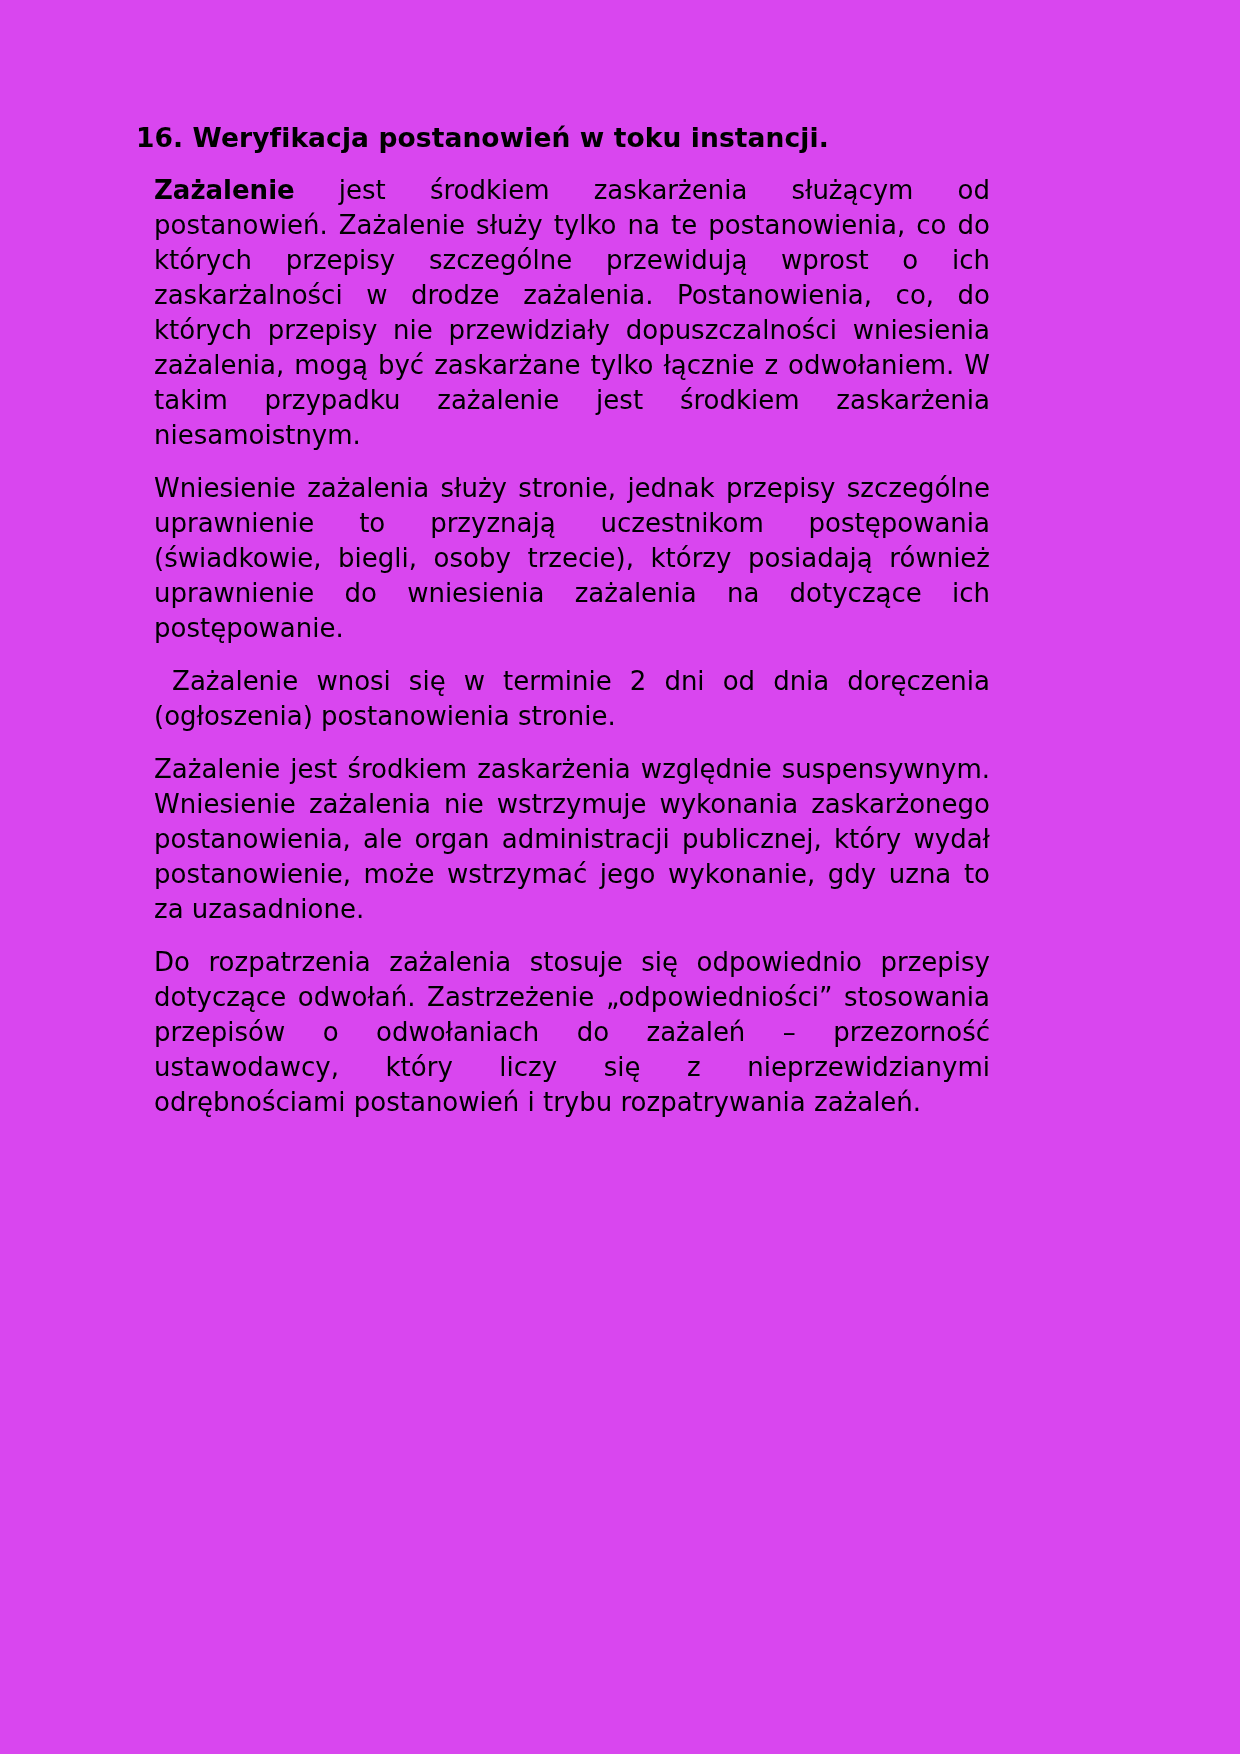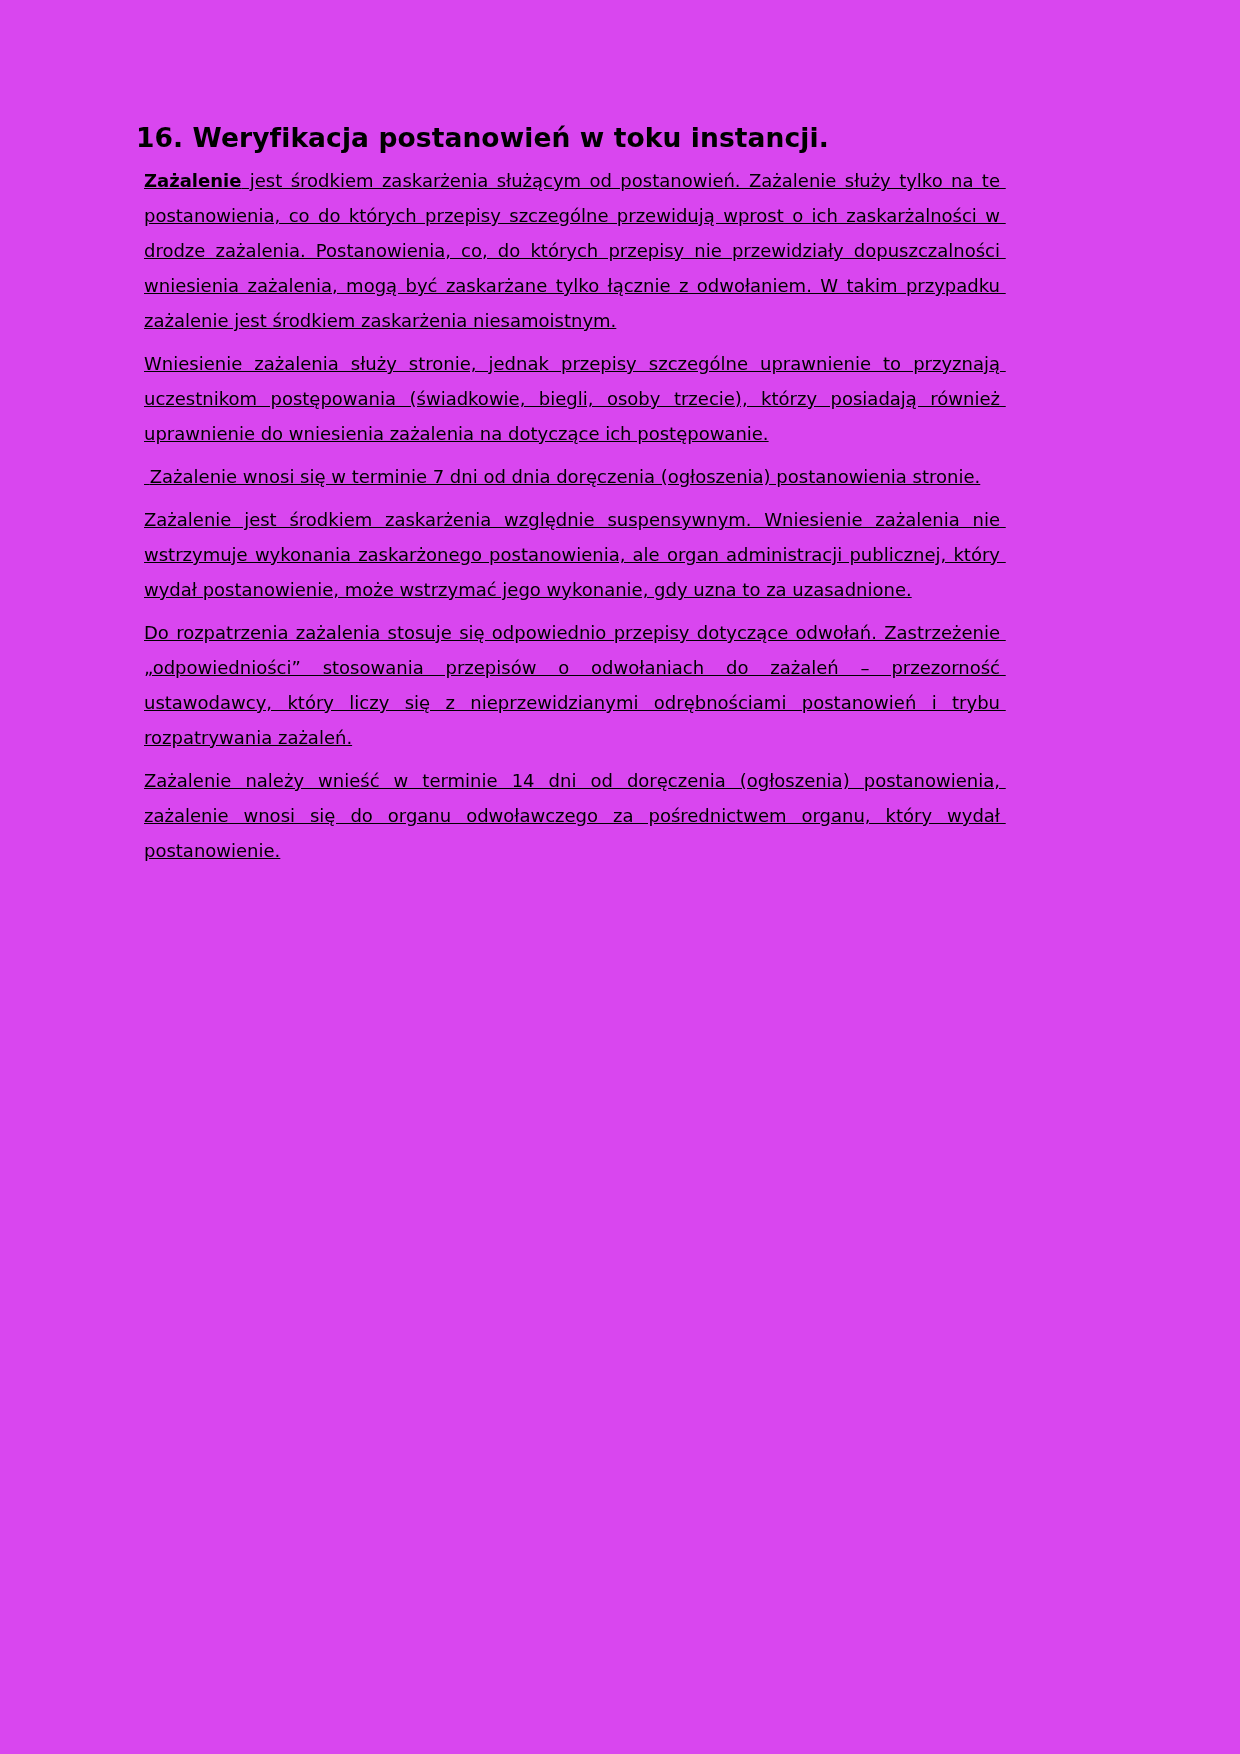--- a/index.html
+++ b/index.html
@@ -34,47 +34,45 @@
     font-size: 26.5px;
     font-weight: bold;
     line-height: 35px;
     margin: 0 0 0 0;
     letter-spacing: 0.1px;
     text-align: left;
     white-space: pre-wrap;
   }
 
   p.para {
-    font-size: 18px;
+    font-size: 26px;
     line-height: 35px;
-    margin: 8px;
+    margin: 18px;
     text-align: justify;
     text-justify: inter-word;
     white-space: pre-wrap;
-    text-decoration: underline;
   }
 
   .lead {
     font-weight: bold;
   }
 </style>
 </head>
 <body>
 
 <div class="page">
   <div class="doc-body">
 
     <h1 class="doc-heading">16. Weryfikacja postanowień w toku instancji.</h1>
 
     <p class="para"><span class="lead">Zażalenie</span><span> jest środkiem zaskarżenia służącym od postanowień. Zażalenie służy tylko na te postanowienia, co do których przepisy szczególne przewidują wprost o ich zaskarżalności w drodze zażalenia. Postanowienia, co, do których przepisy nie przewidziały dopuszczalności wniesienia zażalenia, mogą być zaskarżane tylko łącznie z odwołaniem. W takim przypadku zażalenie jest środkiem zaskarżenia niesamoistnym.</span></p>
 
     <p class="para"><span>Wniesienie zażalenia służy stronie, jednak przepisy szczególne uprawnienie to przyznają uczestnikom postępowania (świadkowie, biegli, osoby trzecie), którzy posiadają również uprawnienie do wniesienia zażalenia na dotyczące ich postępowanie.</span></p>
 
-    <p class="para"><span> Zażalenie wnosi się w terminie 7 dni od dnia doręczenia (ogłoszenia) postanowienia stronie.</span></p>
+    <p class="para"><span> Zażalenie wnosi się w terminie 2 dni od dnia doręczenia (ogłoszenia) postanowienia stronie.</span></p>
 
     <p class="para"><span>Zażalenie jest środkiem zaskarżenia względnie suspensywnym. Wniesienie zażalenia nie wstrzymuje wykonania zaskarżonego postanowienia, ale organ administracji publicznej, który wydał postanowienie, może wstrzymać jego wykonanie, gdy uzna to za uzasadnione.</span></p>
 
     <p class="para"><span>Do rozpatrzenia zażalenia stosuje się odpowiednio przepisy dotyczące odwołań. Zastrzeżenie „odpowiedniości” stosowania przepisów o odwołaniach do zażaleń – przezorność ustawodawcy, który liczy się z nieprzewidzianymi odrębnościami postanowień i trybu rozpatrywania zażaleń.</span></p>
 
-    <p class="para"><span>Zażalenie należy wnieść w terminie 14 dni od doręczenia (ogłoszenia) postanowienia, zażalenie wnosi się do organu odwoławczego za pośrednictwem organu, który wydał postanowienie.</span></p>
 
   </div>
 </div>
 
 </body></html>

